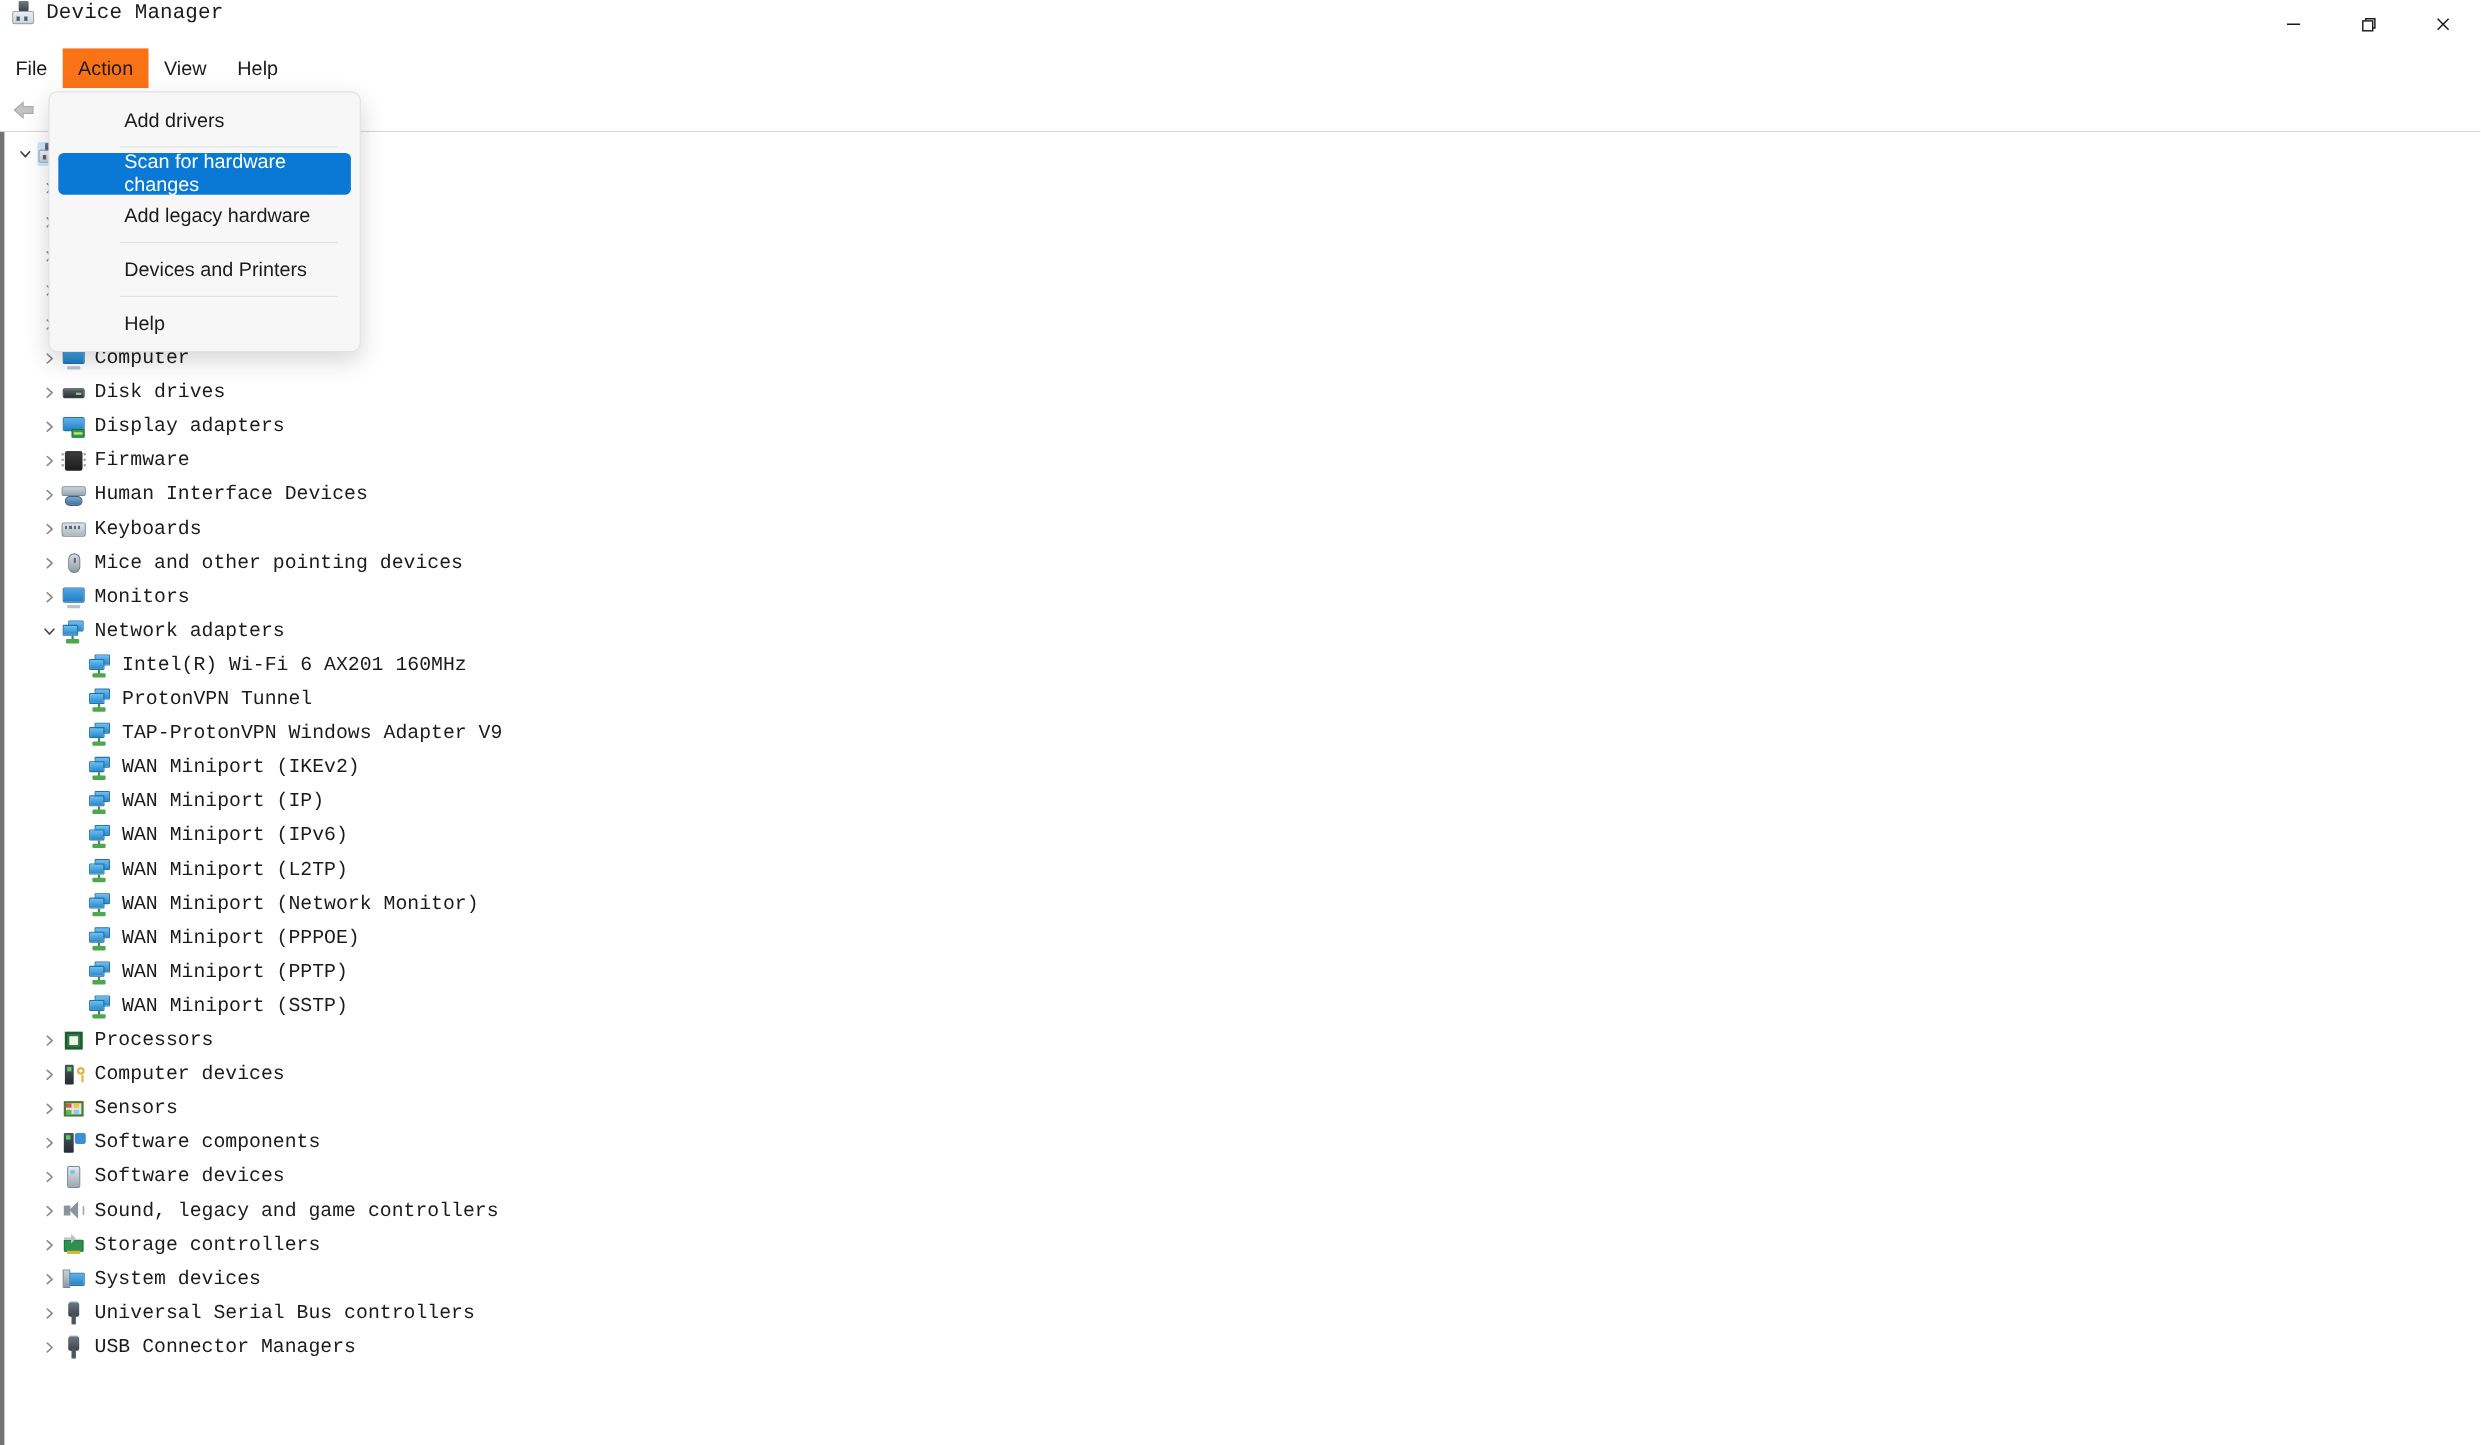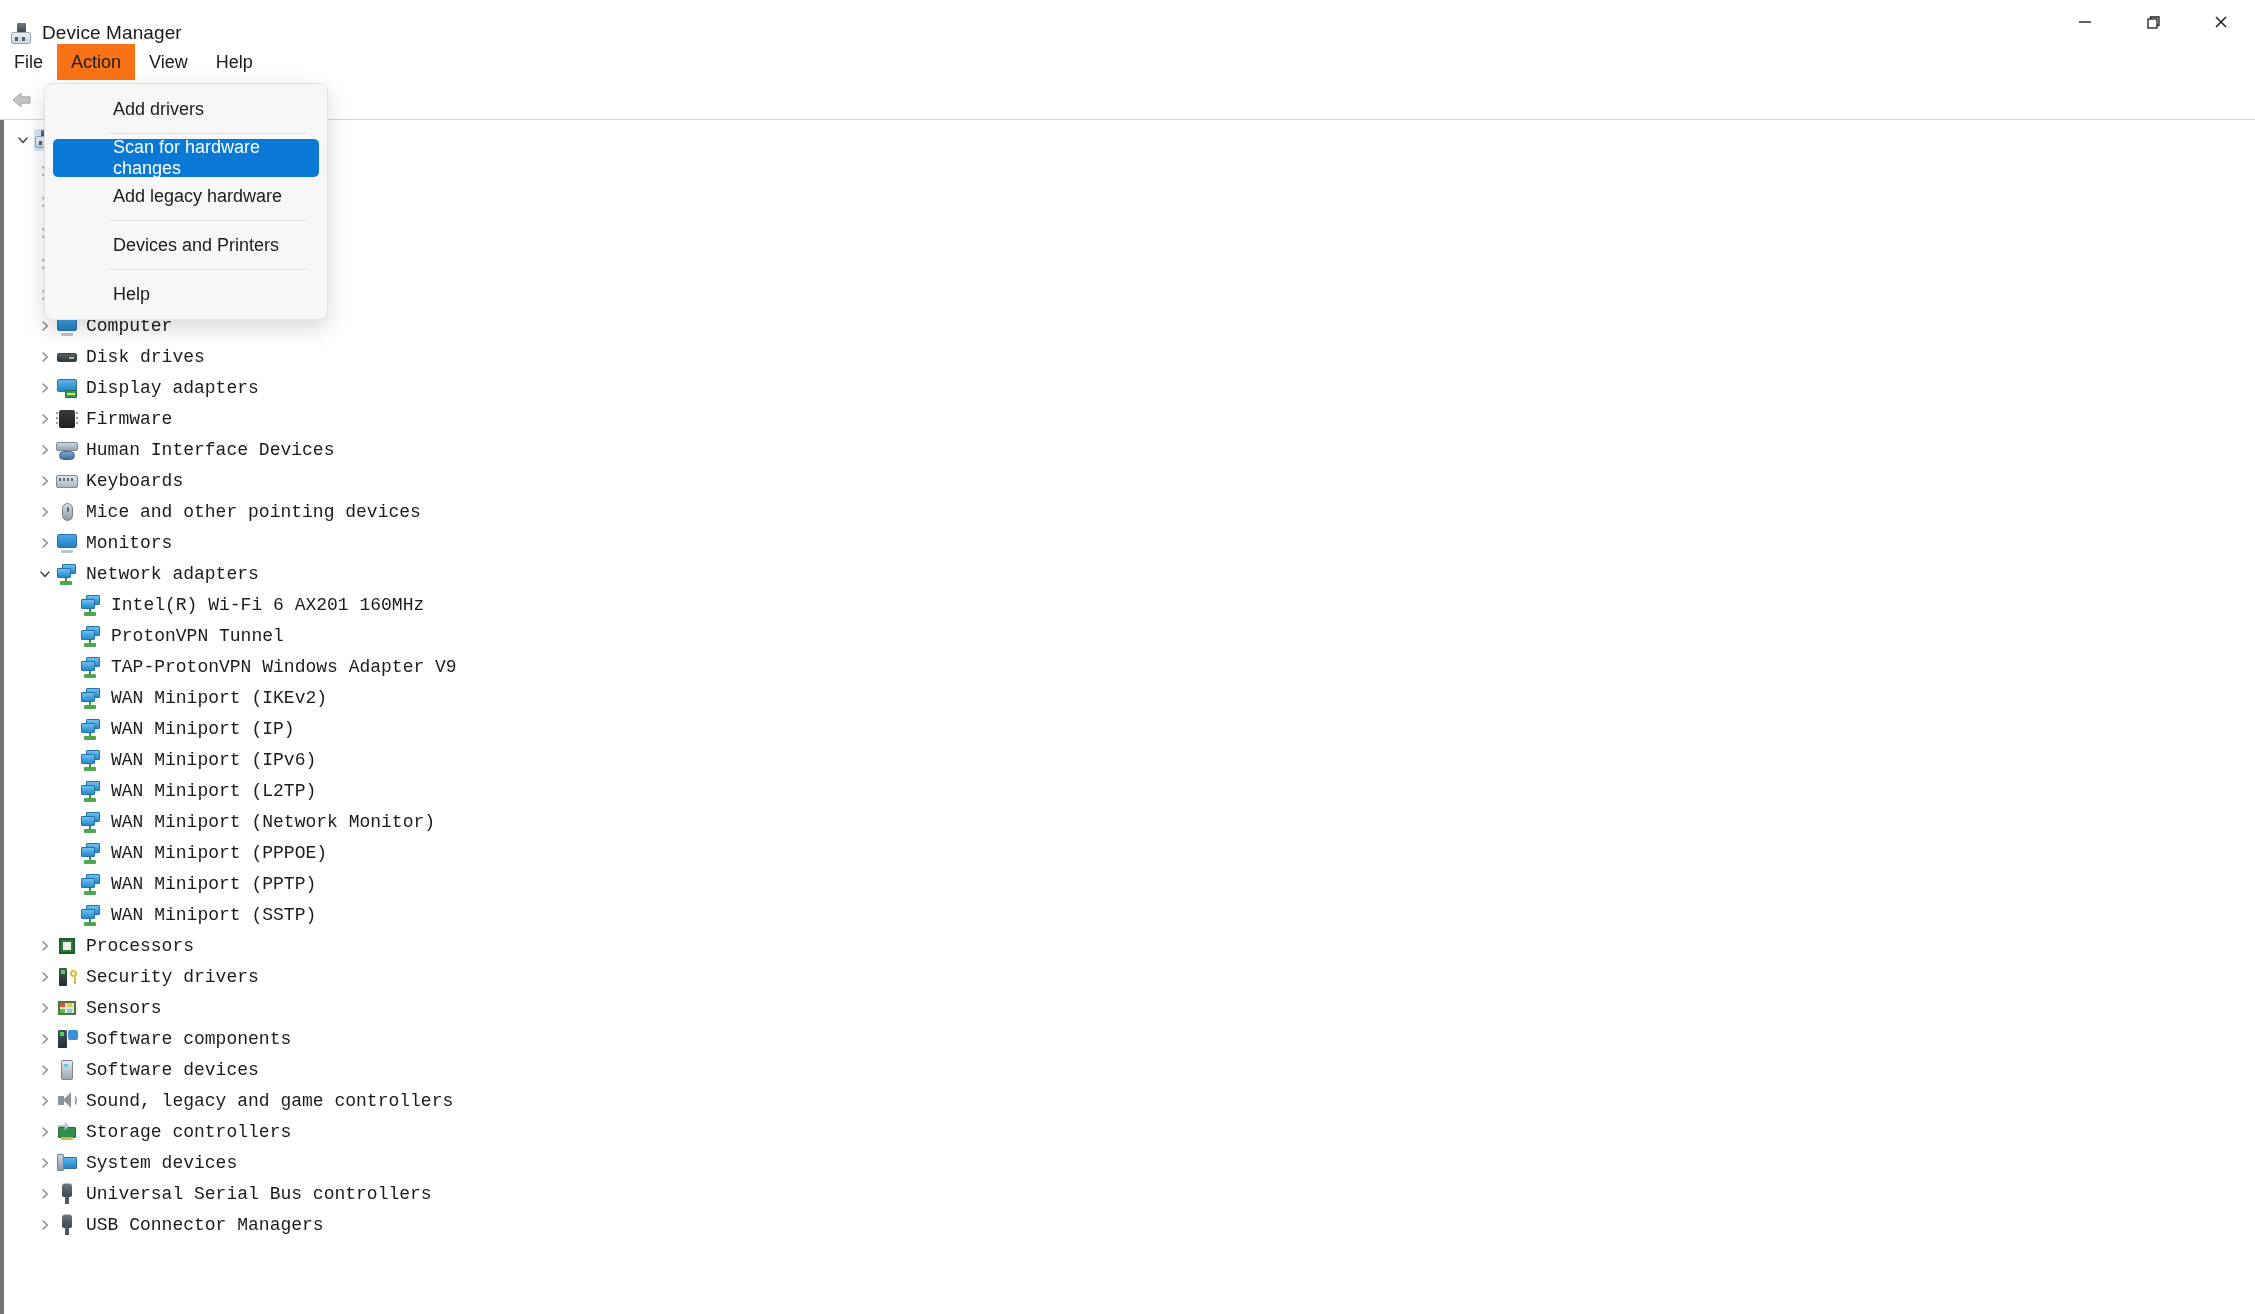--- a/index.html
+++ b/index.html
@@ -5,23 +5,24 @@
   * { margin:0; padding:0; box-sizing:border-box; }
   html,body{
     width:2255px; height:1314px;
     background:#ffffff;
     font-family:"Liberation Sans", sans-serif;
     overflow:hidden;
   }
   
   .titlebar{
     height:44px; width:100%;
-    display:flex; align-items:flex-end;
+    display:flex; align-items:flex-start;
     background:#ffffff;
     position:relative;
+    font-family:Liberation Mono, monospace;
   }
   .app-icon{
     width:22px; height:22px; margin-left:10px; margin-right:10px;
     position:relative; flex:none;
   }
   .app-icon .plug-body{
     position:absolute; left:1px; bottom:0; width:20px; height:12px;
     background:linear-gradient(#e9eef3,#c9d4dd);
     border:1px solid #9aa7b2; border-radius:2px;
   }
@@ -565,21 +566,21 @@
       <div class="chev">
           <svg width="14" height="14" viewBox="0 0 14 14">
             <path d="M5 3 L9.4 7 L5 11" fill="none" stroke="#8a8a8a" stroke-width="1.5" stroke-linecap="round" stroke-linejoin="round"></path>
           </svg>
         </div>
       <div class="ico i-security">
           <div class="tower"></div>
           <div class="key"></div>
           <div class="keystem"></div>
         </div>
-      <span>Security drivers</span>
+      <span>Computer devices</span>
     </div>
 
     <div class="row cat">
       <div class="chev">
           <svg width="14" height="14" viewBox="0 0 14 14">
             <path d="M5 3 L9.4 7 L5 11" fill="none" stroke="#8a8a8a" stroke-width="1.5" stroke-linecap="round" stroke-linejoin="round"></path>
           </svg>
         </div>
       <div class="ico i-sensor">
           <div class="body"></div>

